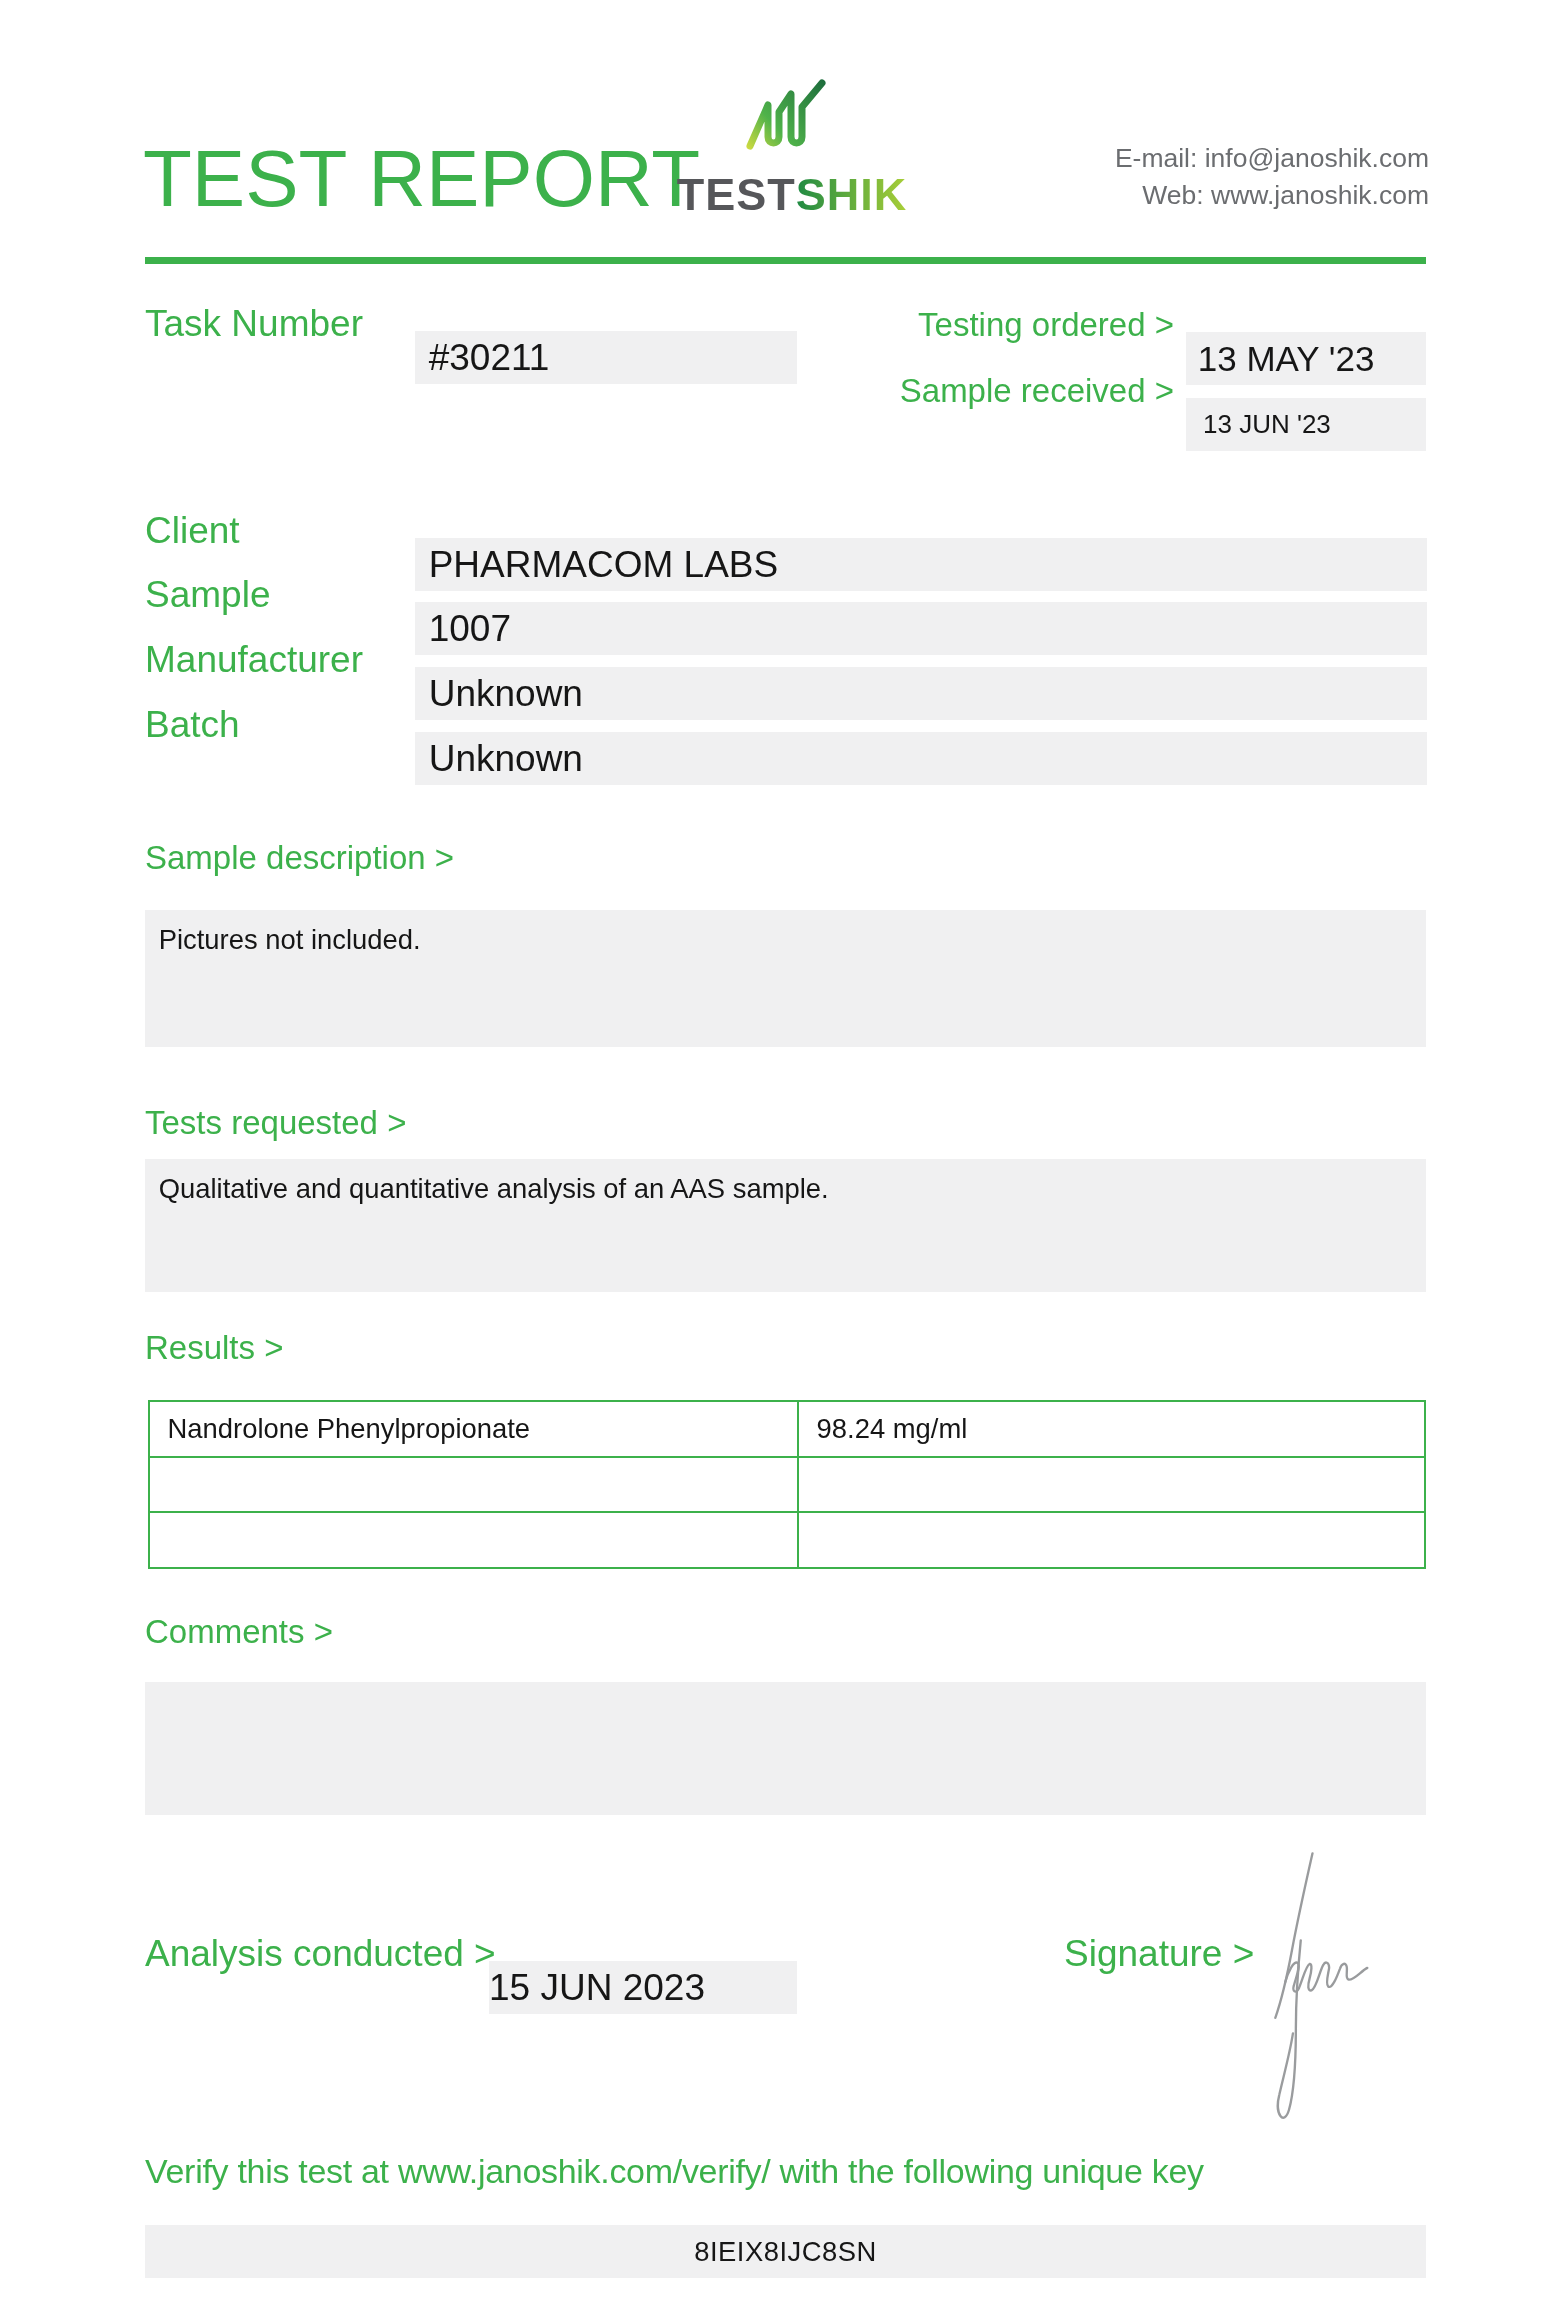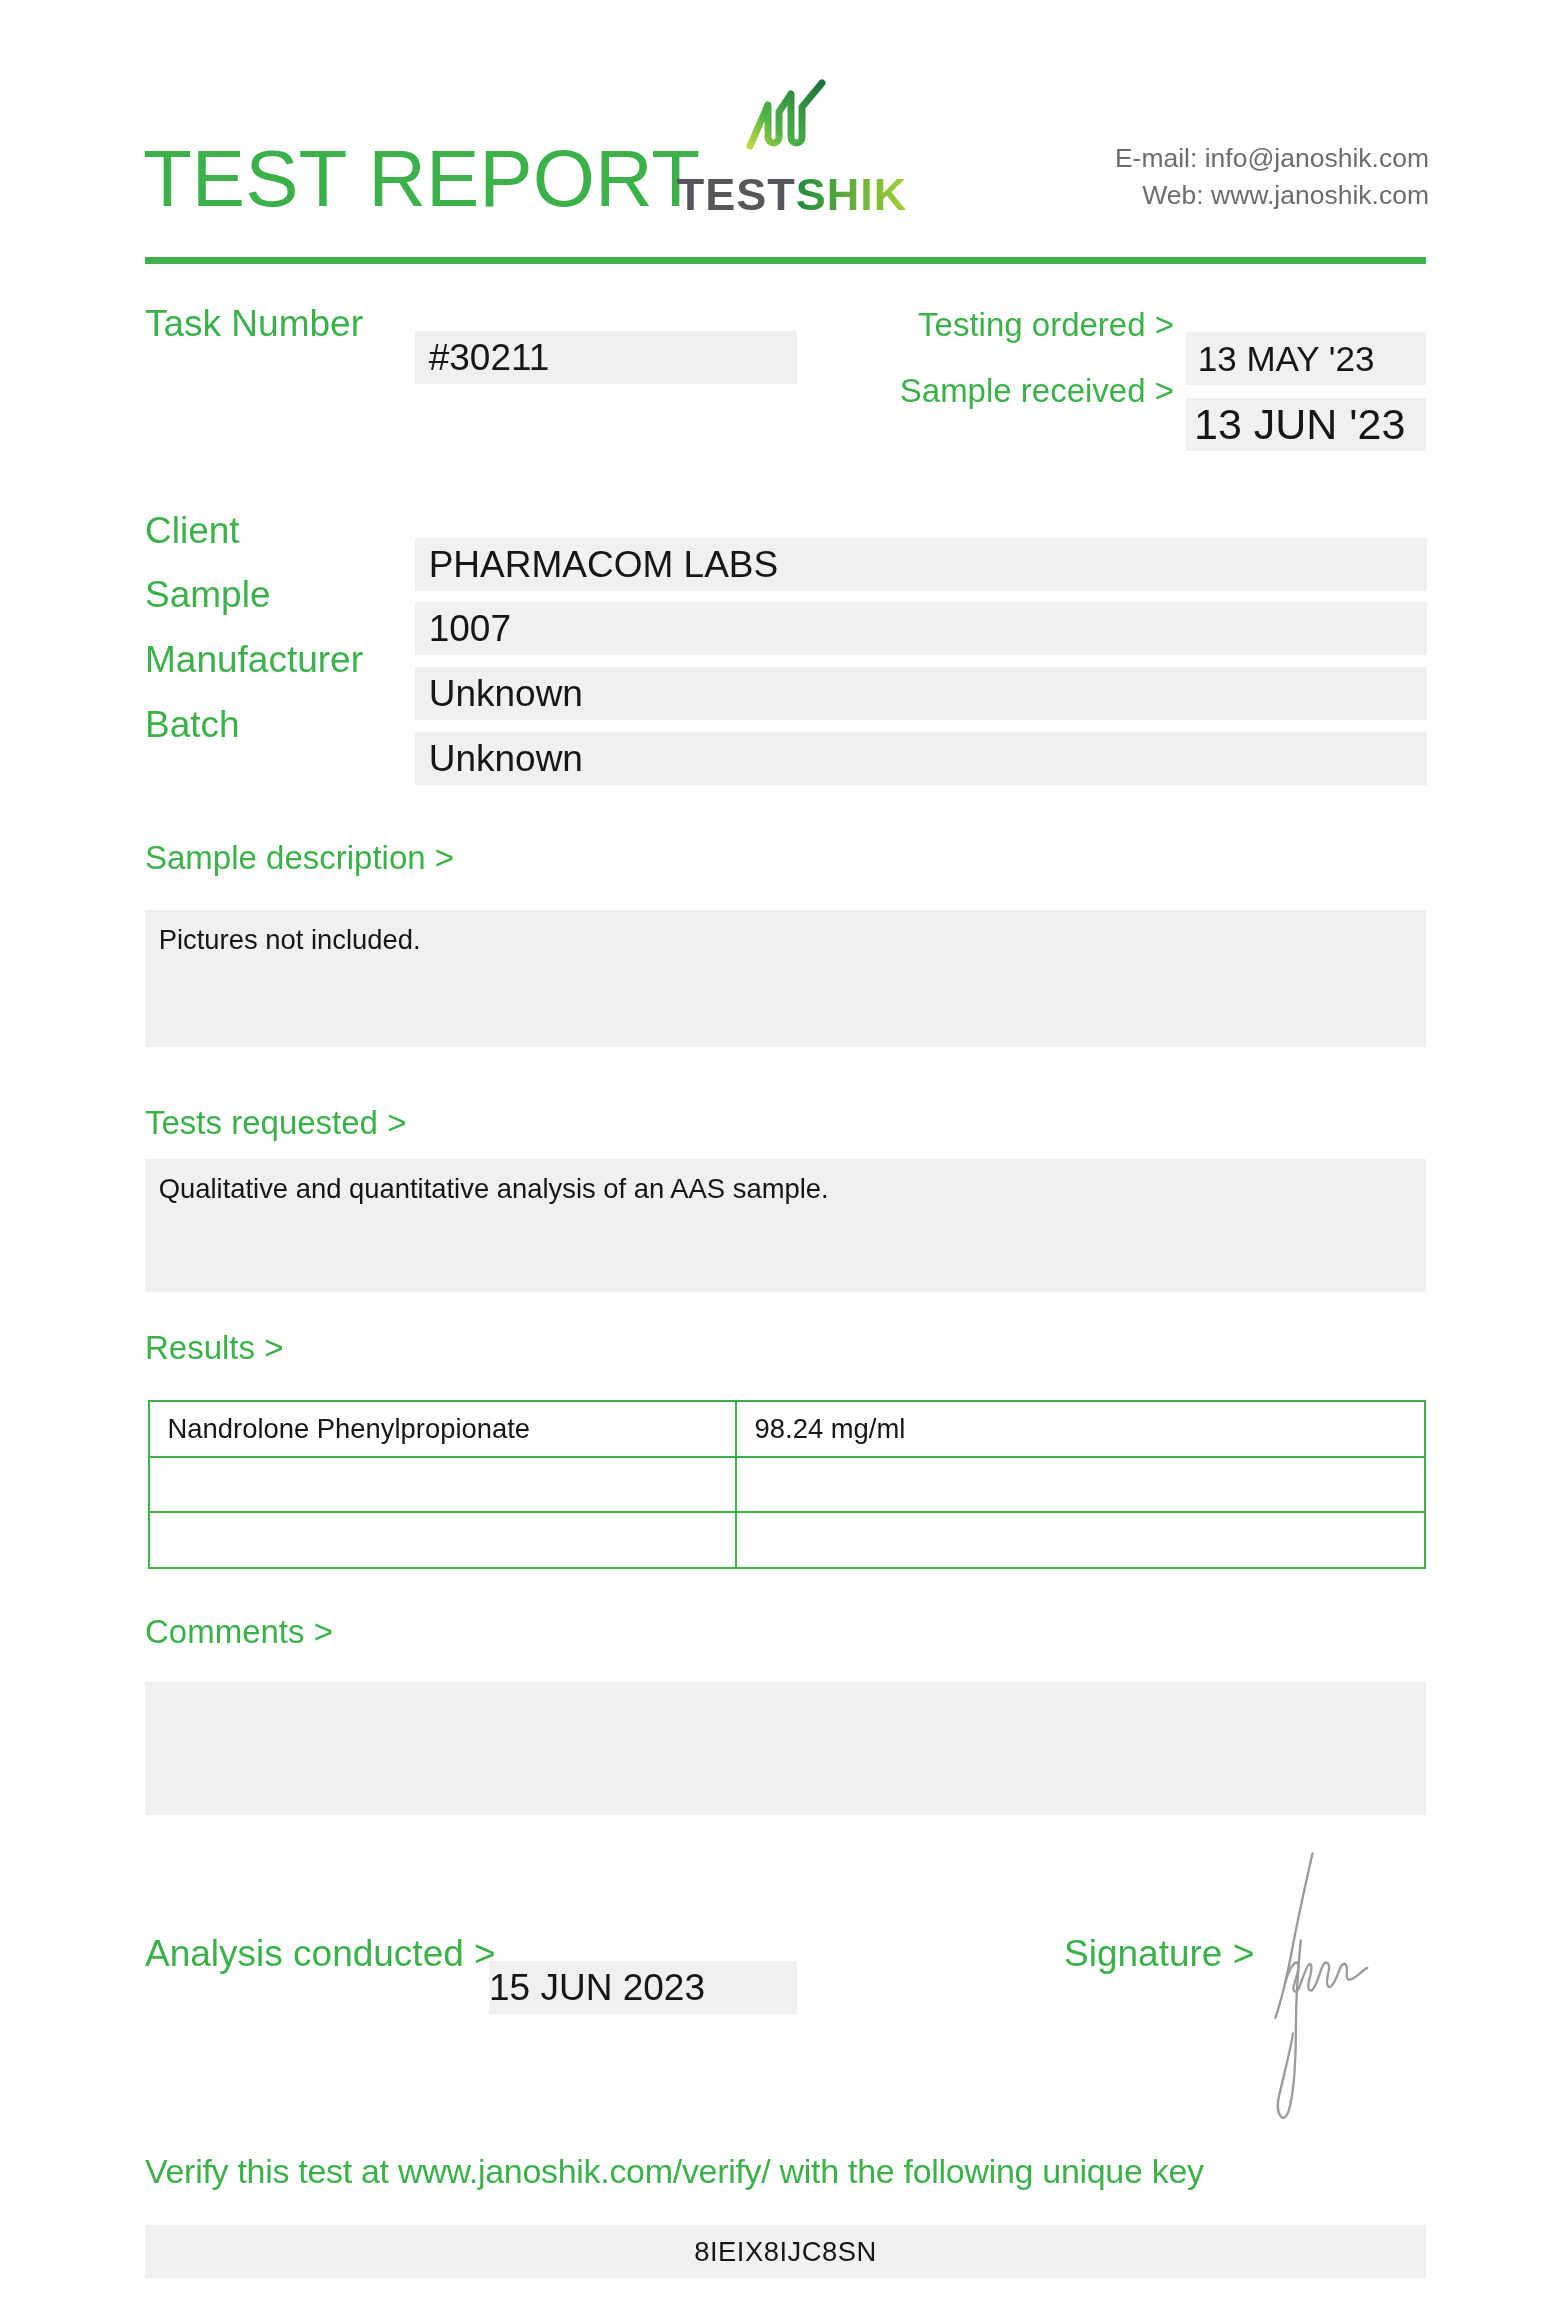--- a/index.html
+++ b/index.html
@@ -46,39 +46,39 @@
 
   .field-label{font-size:37px;color:var(--accent);line-height:53px;white-space:nowrap;}
   .field-value{font-size:37px;color:var(--ink);line-height:53px;white-space:nowrap;margin-top:34px;}
 
   .lbl-task{left:145px;top:297px;}
   .box-task{left:415px;top:297px;width:382px;height:53px;padding-left:13.7px;}
 
   .lbl-ordered{left:843px;top:298px;width:331px;text-align:right;}
   .box-ordered{left:1186px;top:298px;width:240px;height:53px;padding-left:11.8px;font-size:35px;}
   .lbl-received{left:843px;top:364px;width:331px;text-align:right;}
-  .box-received{left:1186px;top:364px;width:240px;height:53px;padding-left:8px;font-size:43px;}
+  .box-received{left:1186px;top:364px;width:240px;height:53px;padding-left:17px;font-size:26px;}
 
   .info-label{left:145px;width:265px;}
   .info-box{left:415px;width:1012px;height:53px;padding-left:13.7px;}
 
   .section-heading{font-size:33px;color:var(--accent);white-space:nowrap;}
   .big-box{left:145px;width:1281px;background:var(--box);padding:13.7px 13.7px;font-size:27.4px;color:var(--ink);}
 
   table.results{
     position:absolute;left:148px;top:1400px;width:1278px;height:169px;
     border-collapse:collapse;table-layout:fixed;
   }
   table.results td{
     border:2px solid var(--accent);
     font-size:27.4px;color:var(--ink);
     padding-left:17.6px;vertical-align:middle;
     height:55px;
   }
-  td.c1{width:587px;border-radius:20px;}
+  td.c1{width:649px;border-radius:20px;}
 
   .analysis-label{left:145px;top:1927px;line-height:53px;font-size:37px;}
   .analysis-box{left:489px;top:1927px;width:308px;height:53px;padding-left:0;line-height:53px;font-size:37px;}
   .signature-label{left:1064px;top:1927px;line-height:53px;font-size:37px;}
   .signature-svg{left:1274px;top:1823px;}
 
   .verify-line{
     left:145px;top:2152px;width:1294px;
     font-size:34px;color:var(--accent);white-space:nowrap;letter-spacing:-0.3px;
   }

